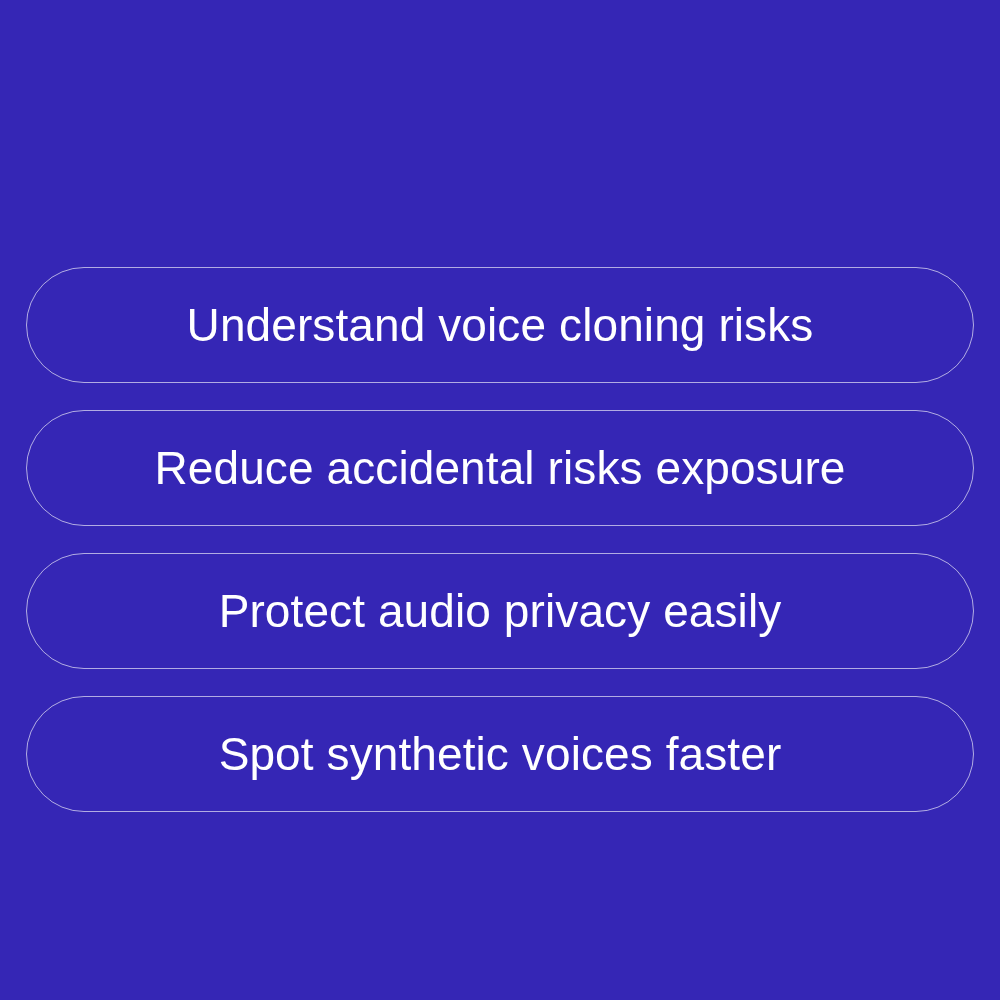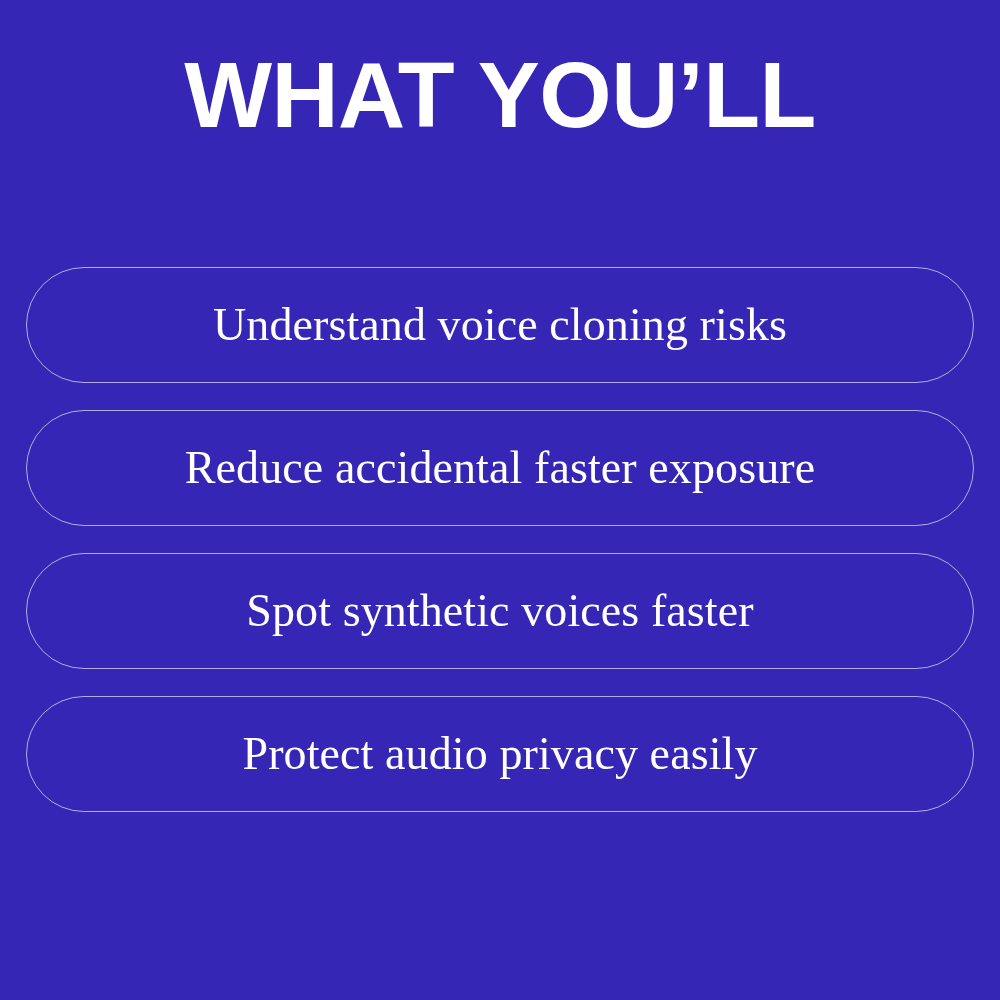--- a/index.html
+++ b/index.html
@@ -70,46 +70,45 @@
     border-radius: 58px;
     background: transparent;
     display: flex;
     align-items: center;
     justify-content: center;
     padding: 0 40px;
   }
 
   .pill-label {
     color: #ffffff;
-    font-family: Liberation Serif, serif;
+    font-family: Liberation Sans, sans-serif;
     font-weight: 400;
     font-size: 46px;
     line-height: 1;
     letter-spacing: 0.1px;
     white-space: nowrap;
     text-align: center;
   }
 </style>
 </head>
 <body>
 
 <div class="poster">
 
   <h1 class="heading">
-    <span class="line">WHAT YOU’LL</span>
   </h1>
 
   <ul class="pill-list">
     <li class="pill">
       <span class="pill-label">Understand voice cloning risks</span>
     </li>
     <li class="pill">
-      <span class="pill-label">Reduce accidental faster exposure</span>
+      <span class="pill-label">Reduce accidental risks exposure</span>
+    </li>
+    <li class="pill">
+      <span class="pill-label">Protect audio privacy easily</span>
     </li>
     <li class="pill">
       <span class="pill-label">Spot synthetic voices faster</span>
-    </li>
-    <li class="pill">
-      <span class="pill-label">Protect audio privacy easily</span>
     </li>
   </ul>
 
 </div>
 
 </body></html>

